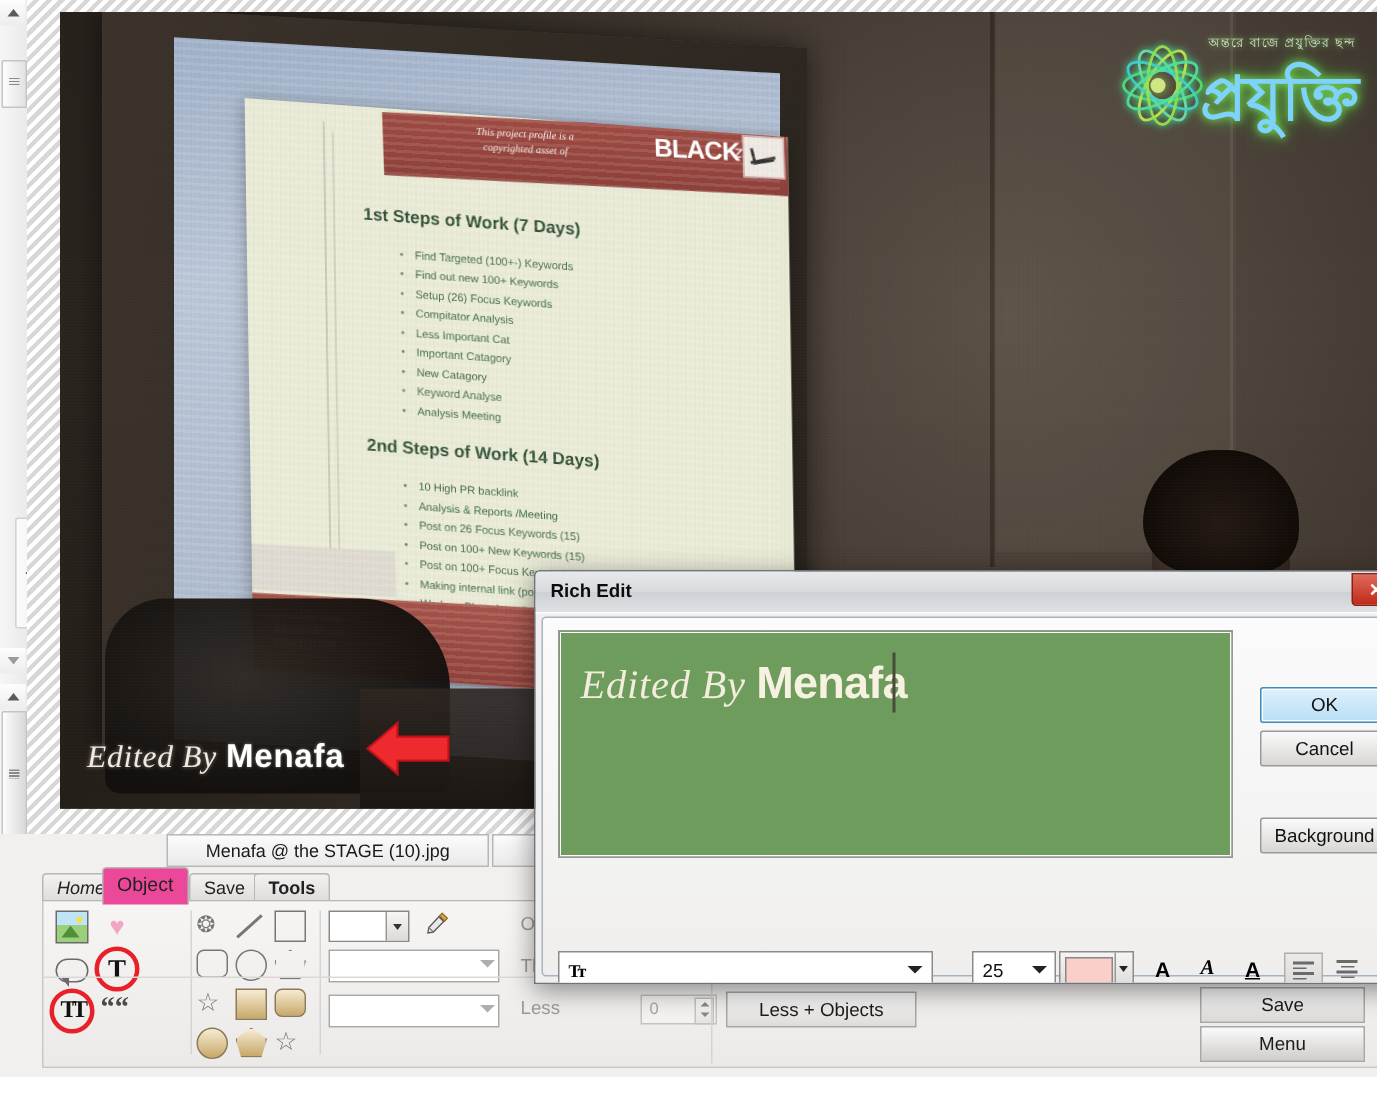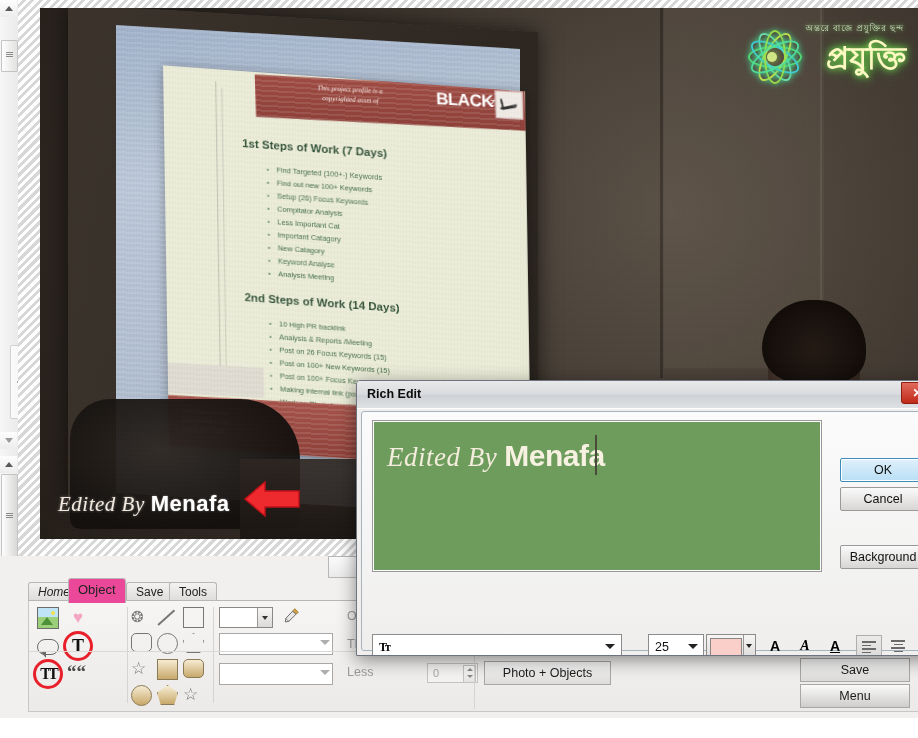--- a/index.html
+++ b/index.html
@@ -189,21 +189,21 @@
   .arrow{position:absolute;left:203px;bottom:18px;width:58px;height:44px;}
   .arrow svg{display:block;}
 
   
   .logo{position:absolute;right:10px;top:8px;width:172px;height:72px;}
   .logo .bn-small{
     position:absolute;right:4px;top:6px;font-size:8.5px;color:#cfe3c8;
     text-shadow:0 0 4px #8fe36a;font-family:"Liberation Serif",serif;letter-spacing:1px;
   }
   .logo .bn-big{
-    position:absolute;right:2px;top:18px;font-size:31px;color:#fef9c3;font-weight:bold;
+    position:absolute;right:2px;top:18px;font-size:41px;color:#7dd3fc;font-weight:bold;
     text-shadow:0 0 6px #7fe25a,0 0 12px #4fc93a;font-family:"Liberation Serif",serif;
   }
   .atom{position:absolute;left:6px;top:10px;width:62px;height:58px;}
   .atom div{position:absolute;left:6px;top:20px;width:50px;height:18px;
     border:2px solid #52e07a;border-radius:50%;box-shadow:0 0 6px #46d08a;opacity:.95;}
   .atom .e1{transform:rotate(0deg);}
   .atom .e2{transform:rotate(60deg);border-color:#6ee0b0;}
   .atom .e3{transform:rotate(120deg);border-color:#c9e44c;}
   .atom .e4{transform:rotate(30deg);border-color:#3fd0d8;}
   .atom .e5{transform:rotate(90deg);border-color:#9ae04c;}
@@ -566,28 +566,29 @@
         </div>
         <div class="bn-small">অন্তরে বাজে প্রযুক্তির ছন্দ</div>
         <div class="bn-big">প্রযুক্তি</div>
       </div>
     </div>
   </div>
 
   <div class="bottom">
 
     <div class="fname-row">
+      <div class="fname">Menafa @ the STAGE (10).jpg</div>
       <div class="fname2">Pho</div>
     </div>
 
     <div class="tabs">
       <div class="tab" style="left:0px;font-style:italic;">Home</div>
       <div class="tab active" style="left:40px;">Object</div>
       <div class="tab" style="left:98px;">Save</div>
-      <div class="tab" style="left:141px;">Tools</div>
+      <div class="tab" style="left:141px;font-weight:bold;">Tools</div>
     </div>
     <div class="tabstrip-line"></div>
 
     <div class="ribbon">
 
       <div class="objgrid">
         <div class="obj-ico" style="left:4px;top:2px;">
             <div class="ico-img" style="width:20px;height:20px;position:relative;"></div>
           </div>
         <div class="obj-ico" style="left:34px;top:2px;">
@@ -683,21 +684,21 @@
         <div style="top:32px;">Thickn</div>
         <div style="top:60px;">Less</div>
       </div>
 
       <div class="spin">
         <span>0</span>
         <div class="sbtn"></div>
       </div>
 
       <div class="rib-sep2"></div>
-      <div class="photo-objects">Photo + Objects</div>
+      <div class="photo-objects">Less + Objects</div>
       <div class="rib-inner-box"></div>
     </div>
 
     <div class="btn-save">Save</div>
     <div class="btn-menu">Menu</div>
   </div>
 
   <div class="dialog">
     <div class="dlg-title">
       <span>Rich Edit</span>

